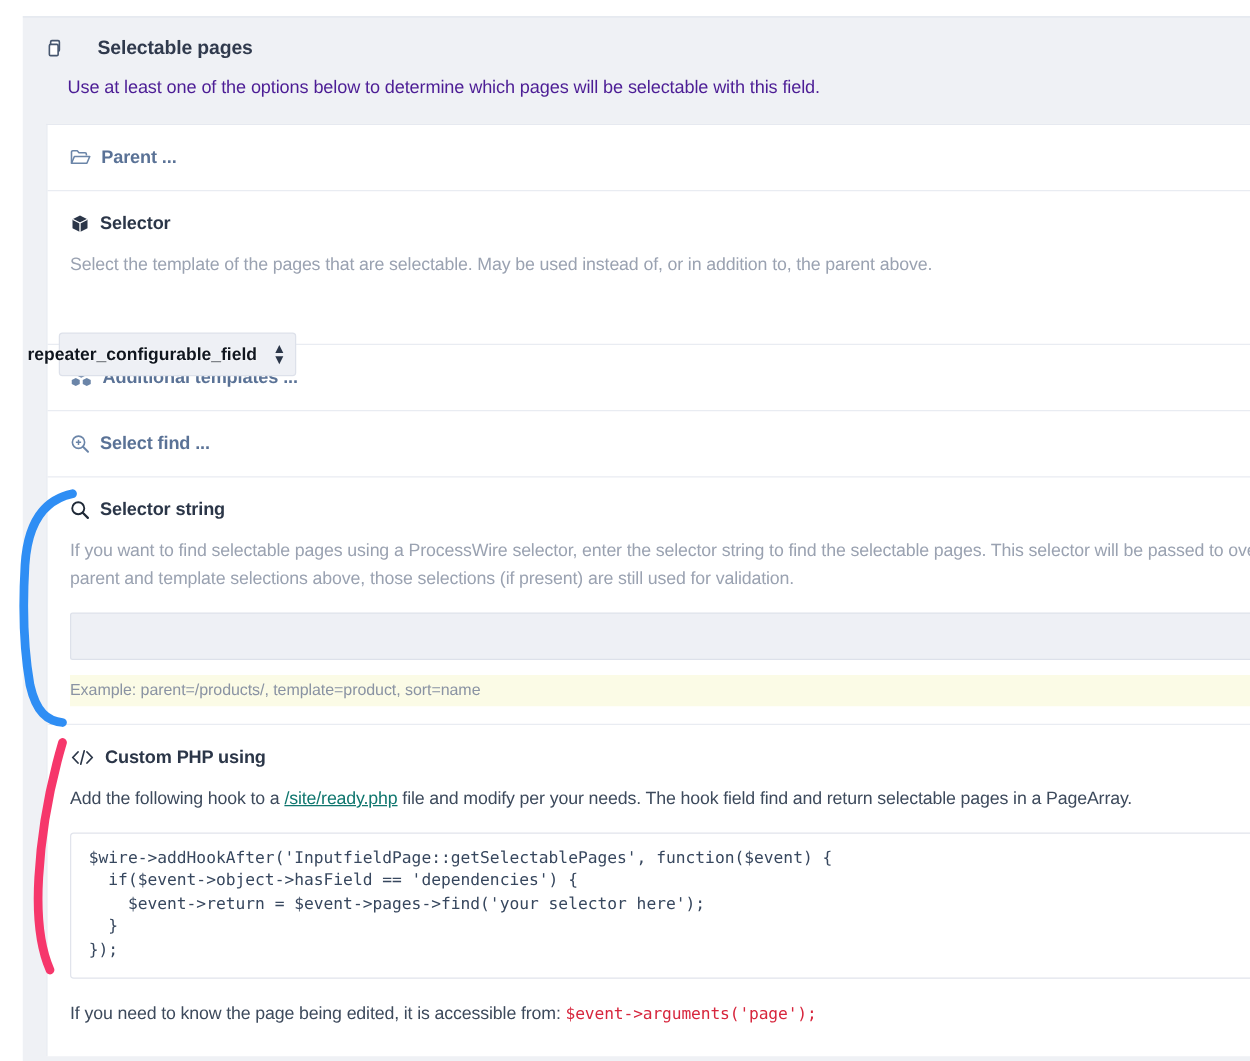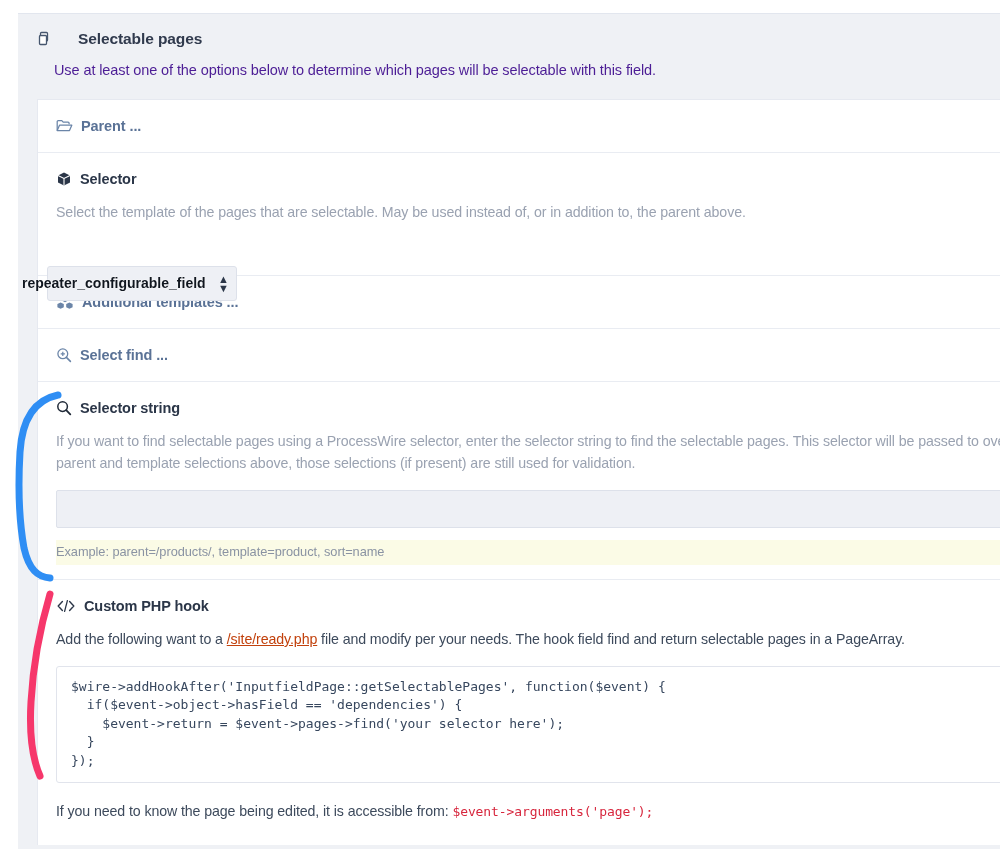--- a/index.html
+++ b/index.html
@@ -83,21 +83,21 @@
     font-size: 14.2px;
     color: #9aa2b1;
     line-height: 1.55;
     letter-spacing: -0.1px;
     white-space: nowrap;
   }
   .sect-desc.two-line { white-space: normal; width: 1010px; }
   .sect-desc.dark { color: #3d4a5c; white-space: nowrap; }
 
   .sect-desc a {
-    color: #c2410c; 
+    color: #0f766e; 
     text-decoration-style: solid;
   }
 
   
   .ico { display: inline-flex; align-items: center; justify-content: center; }
   .ico svg { display: block; }
 
   
   .select-wrap {
     position: absolute; left: 29px; top: 252px;
@@ -286,25 +286,25 @@
       <div class="divider"></div>
 
       <div class="sect-row" style="padding-bottom:26px;">
         <div class="sect-head dark">
           <span class="ico">
             <svg width="20" height="14" viewBox="0 0 20 14" fill="none">
               <path d="M6.4 2.6L2.2 7l4.2 4.4M13.6 2.6L17.8 7l-4.2 4.4" stroke="#2b3648" stroke-width="1.4" stroke-linecap="round" stroke-linejoin="round"></path>
               <path d="M11.4 1.6L8.6 12.4" stroke="#2b3648" stroke-width="1.3" stroke-linecap="round"></path>
             </svg>
           </span>
-          <span>Custom PHP hook</span>
+          <span>Custom PHP using</span>
         </div>
 
         <div class="sect-desc dark">
-          <span>Add the following want to a </span><a href="#">/site/ready.php</a><span> file and modify per your needs. The hook field find and return selectable pages in a PageArray.</span>
+          <span>Add the following hook to a </span><a href="#">/site/ready.php</a><span> file and modify per your needs. The hook field find and return selectable pages in a PageArray.</span>
         </div>
 
         <div class="code-block">$wire-&gt;addHookAfter('InputfieldPage::getSelectablePages', function($event) {
   if($event-&gt;object-&gt;hasField == 'dependencies') {
     $event-&gt;return = $event-&gt;pages-&gt;find('your selector here');
   }
 });</div>
 
         <div class="trailing-note">
           <span>If you need to know the page being edited, it is accessible from: </span><span class="inline-code">$event-&gt;arguments('page');</span>

